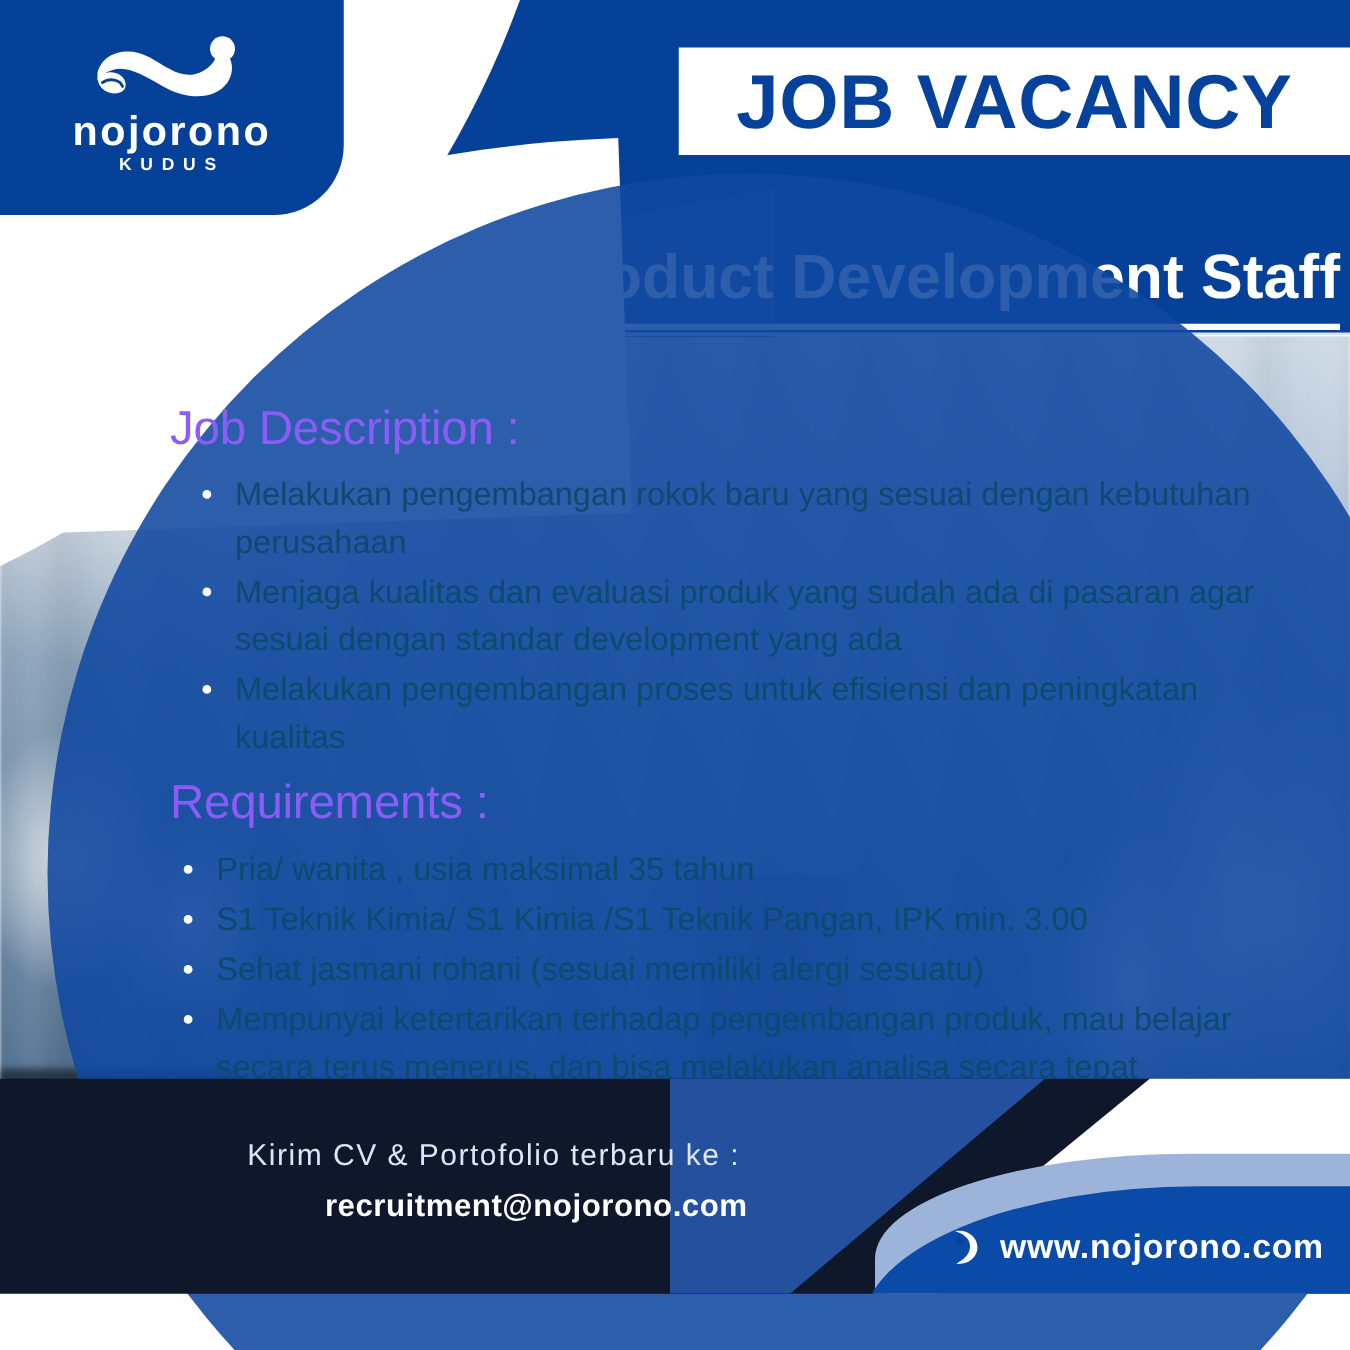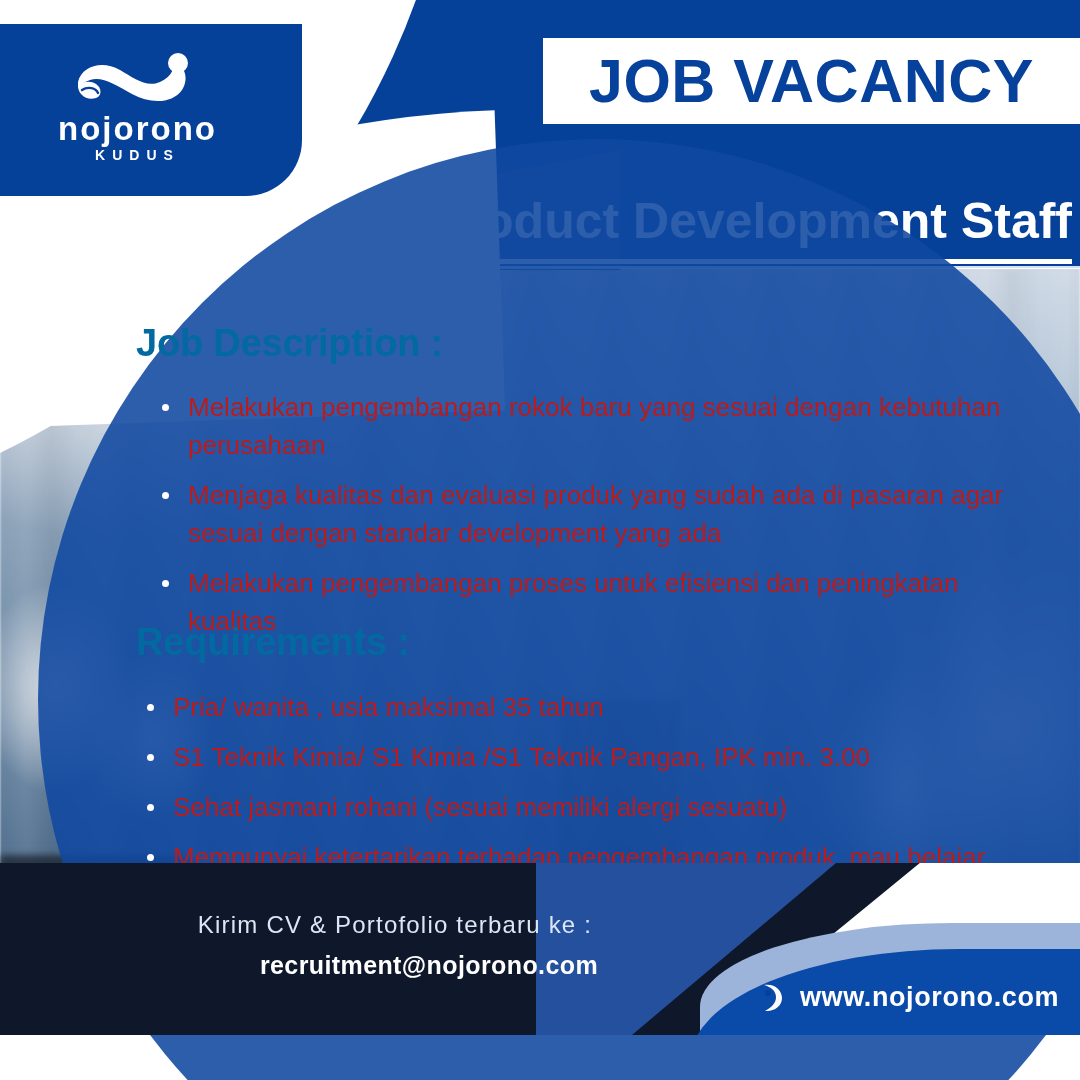--- a/index.html
+++ b/index.html
@@ -92,24 +92,23 @@
     width: 560px; height: 300px;
     background: #ffffff;
     border-radius: 100% 0 0 0;
     transform: rotate(-2deg);
   }
 
   
   .logo-panel {
     position: absolute;
     left: 0; top: 0;
-    width: 302px; height: 172px;
+    width: 275px; height: 172px;
     background: #054099;
     border-radius: 0 0 56px 0;
-    margin-top: 24px;
   }
   .logo-mark {
     position: absolute;
     left: 72px; top: 28px;
     width: 132px; height: 58px;
   }
   .logo-word {
     position: absolute;
     left: 0; top: 88px;
     width: 275px;
@@ -190,44 +189,43 @@
   }
 
   
   .content {
     position: absolute;
     left: 0; top: 268px;
     width: 1080px; height: 640px;
   }
   .sect-heading {
     position: absolute;
-    color: #0369a1;
+    color: #8b5cf6;
     font-size: 38px;
-    font-weight: 700;
+    font-weight: 400;
     line-height: 1;
     letter-spacing: -0.2px;
   }
   .jd-heading  { left: 136px; top: 56px; }
   .req-heading { left: 136px; top: 355px; }
 
   ul.bullets {
     position: absolute;
     margin: 0;
     padding: 0 0 0 42px;
     list-style: none;
   }
   ul.jd-list  { left: 146px; top: 108px; width: 860px; }
   ul.req-list { left: 131px; top: 408px; width: 840px; }
   ul.bullets li {
     position: relative;
-    color: #b91c1c;
+    color: #0c4a6e;
     font-size: 26px;
     line-height: 38px;
     margin-bottom: 2px;
-    margin-top: 12px;
   }
   ul.bullets li::before {
     content: "";
     position: absolute;
     left: -26px; top: 16px;
     width: 7px; height: 7px;
     border-radius: 50%;
     background: #ffffff;
   }
 

